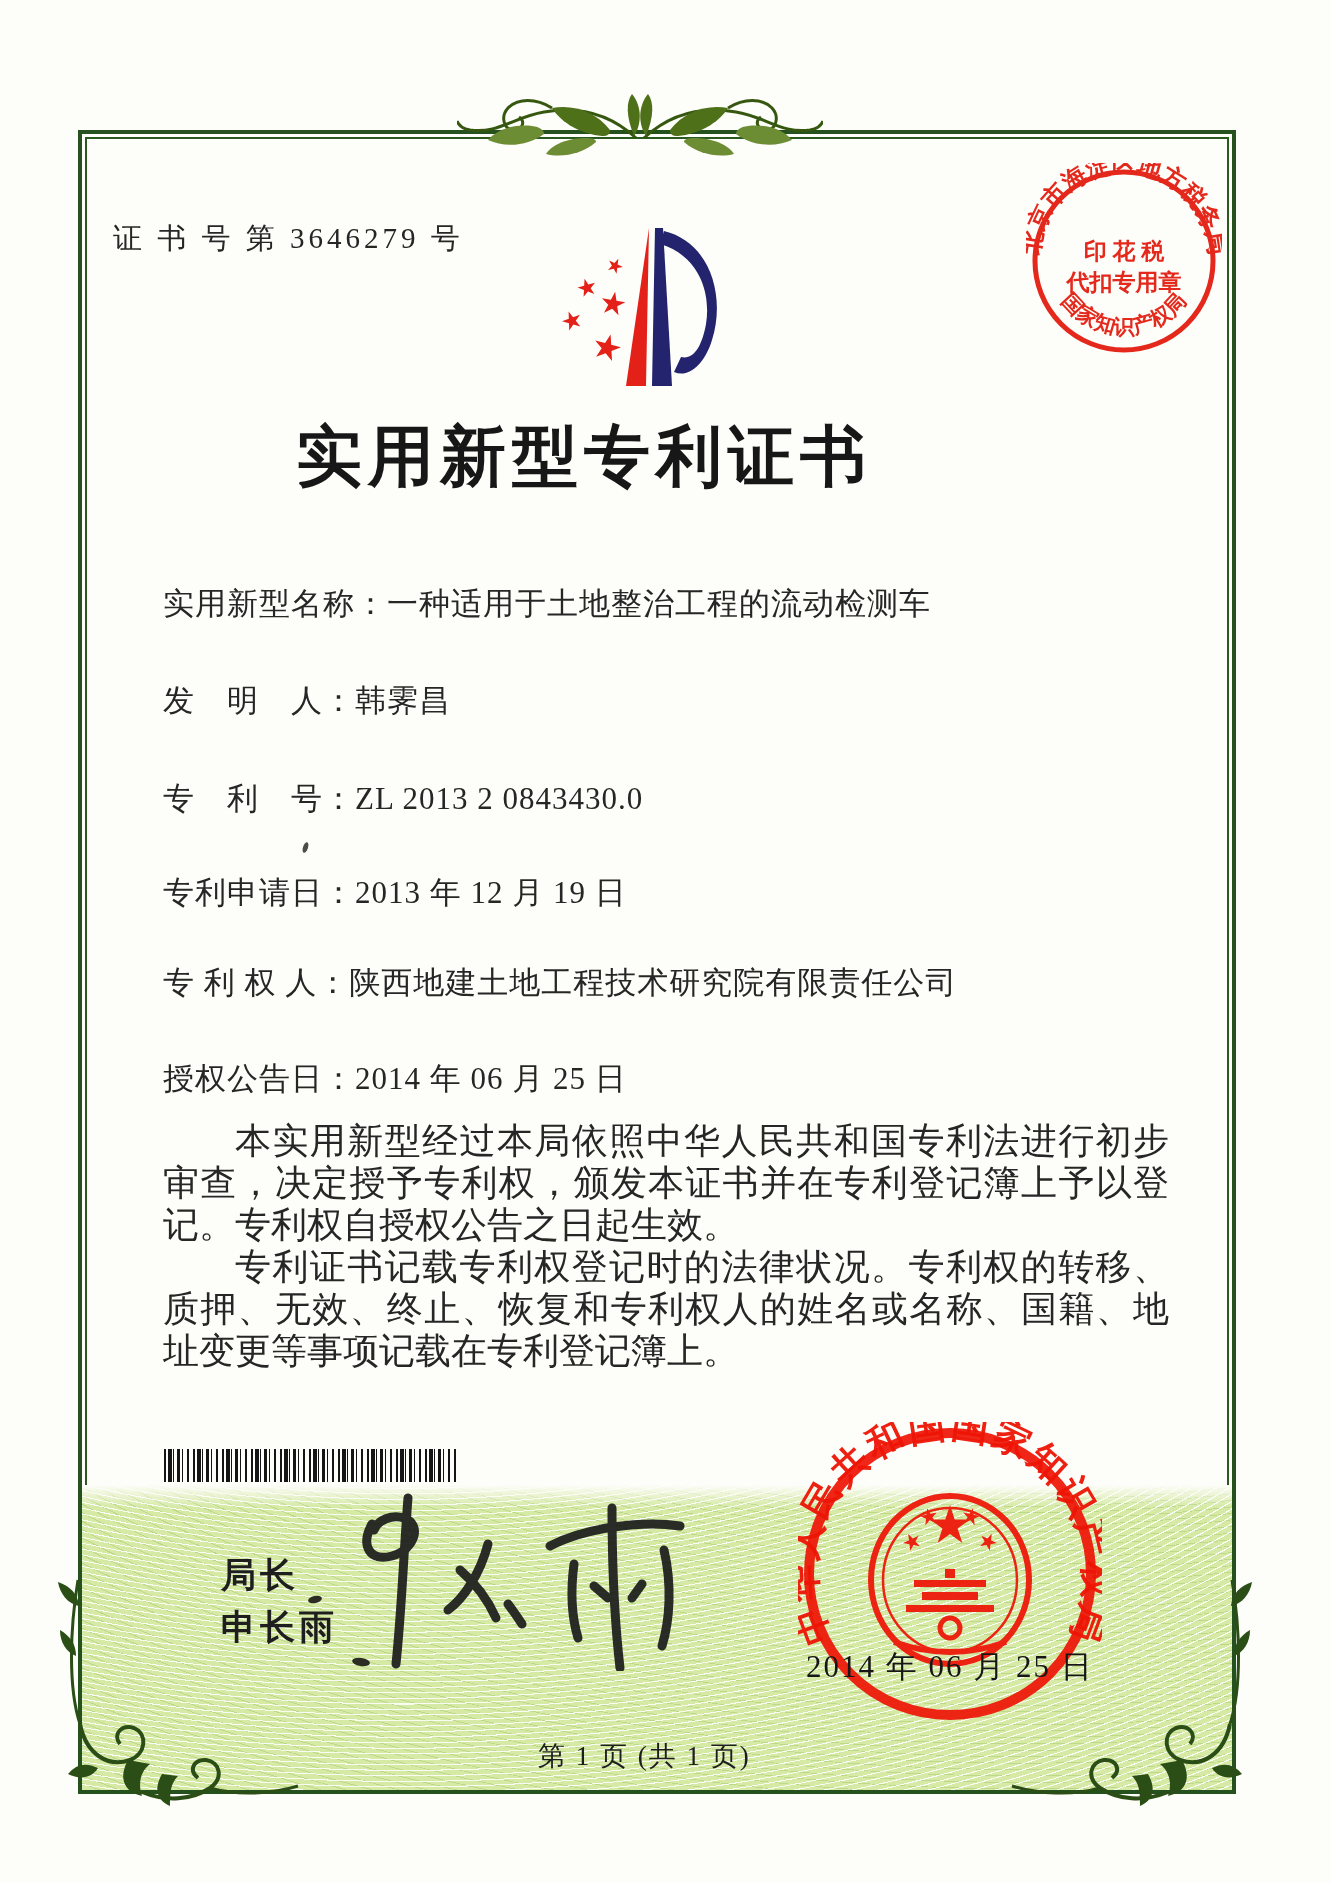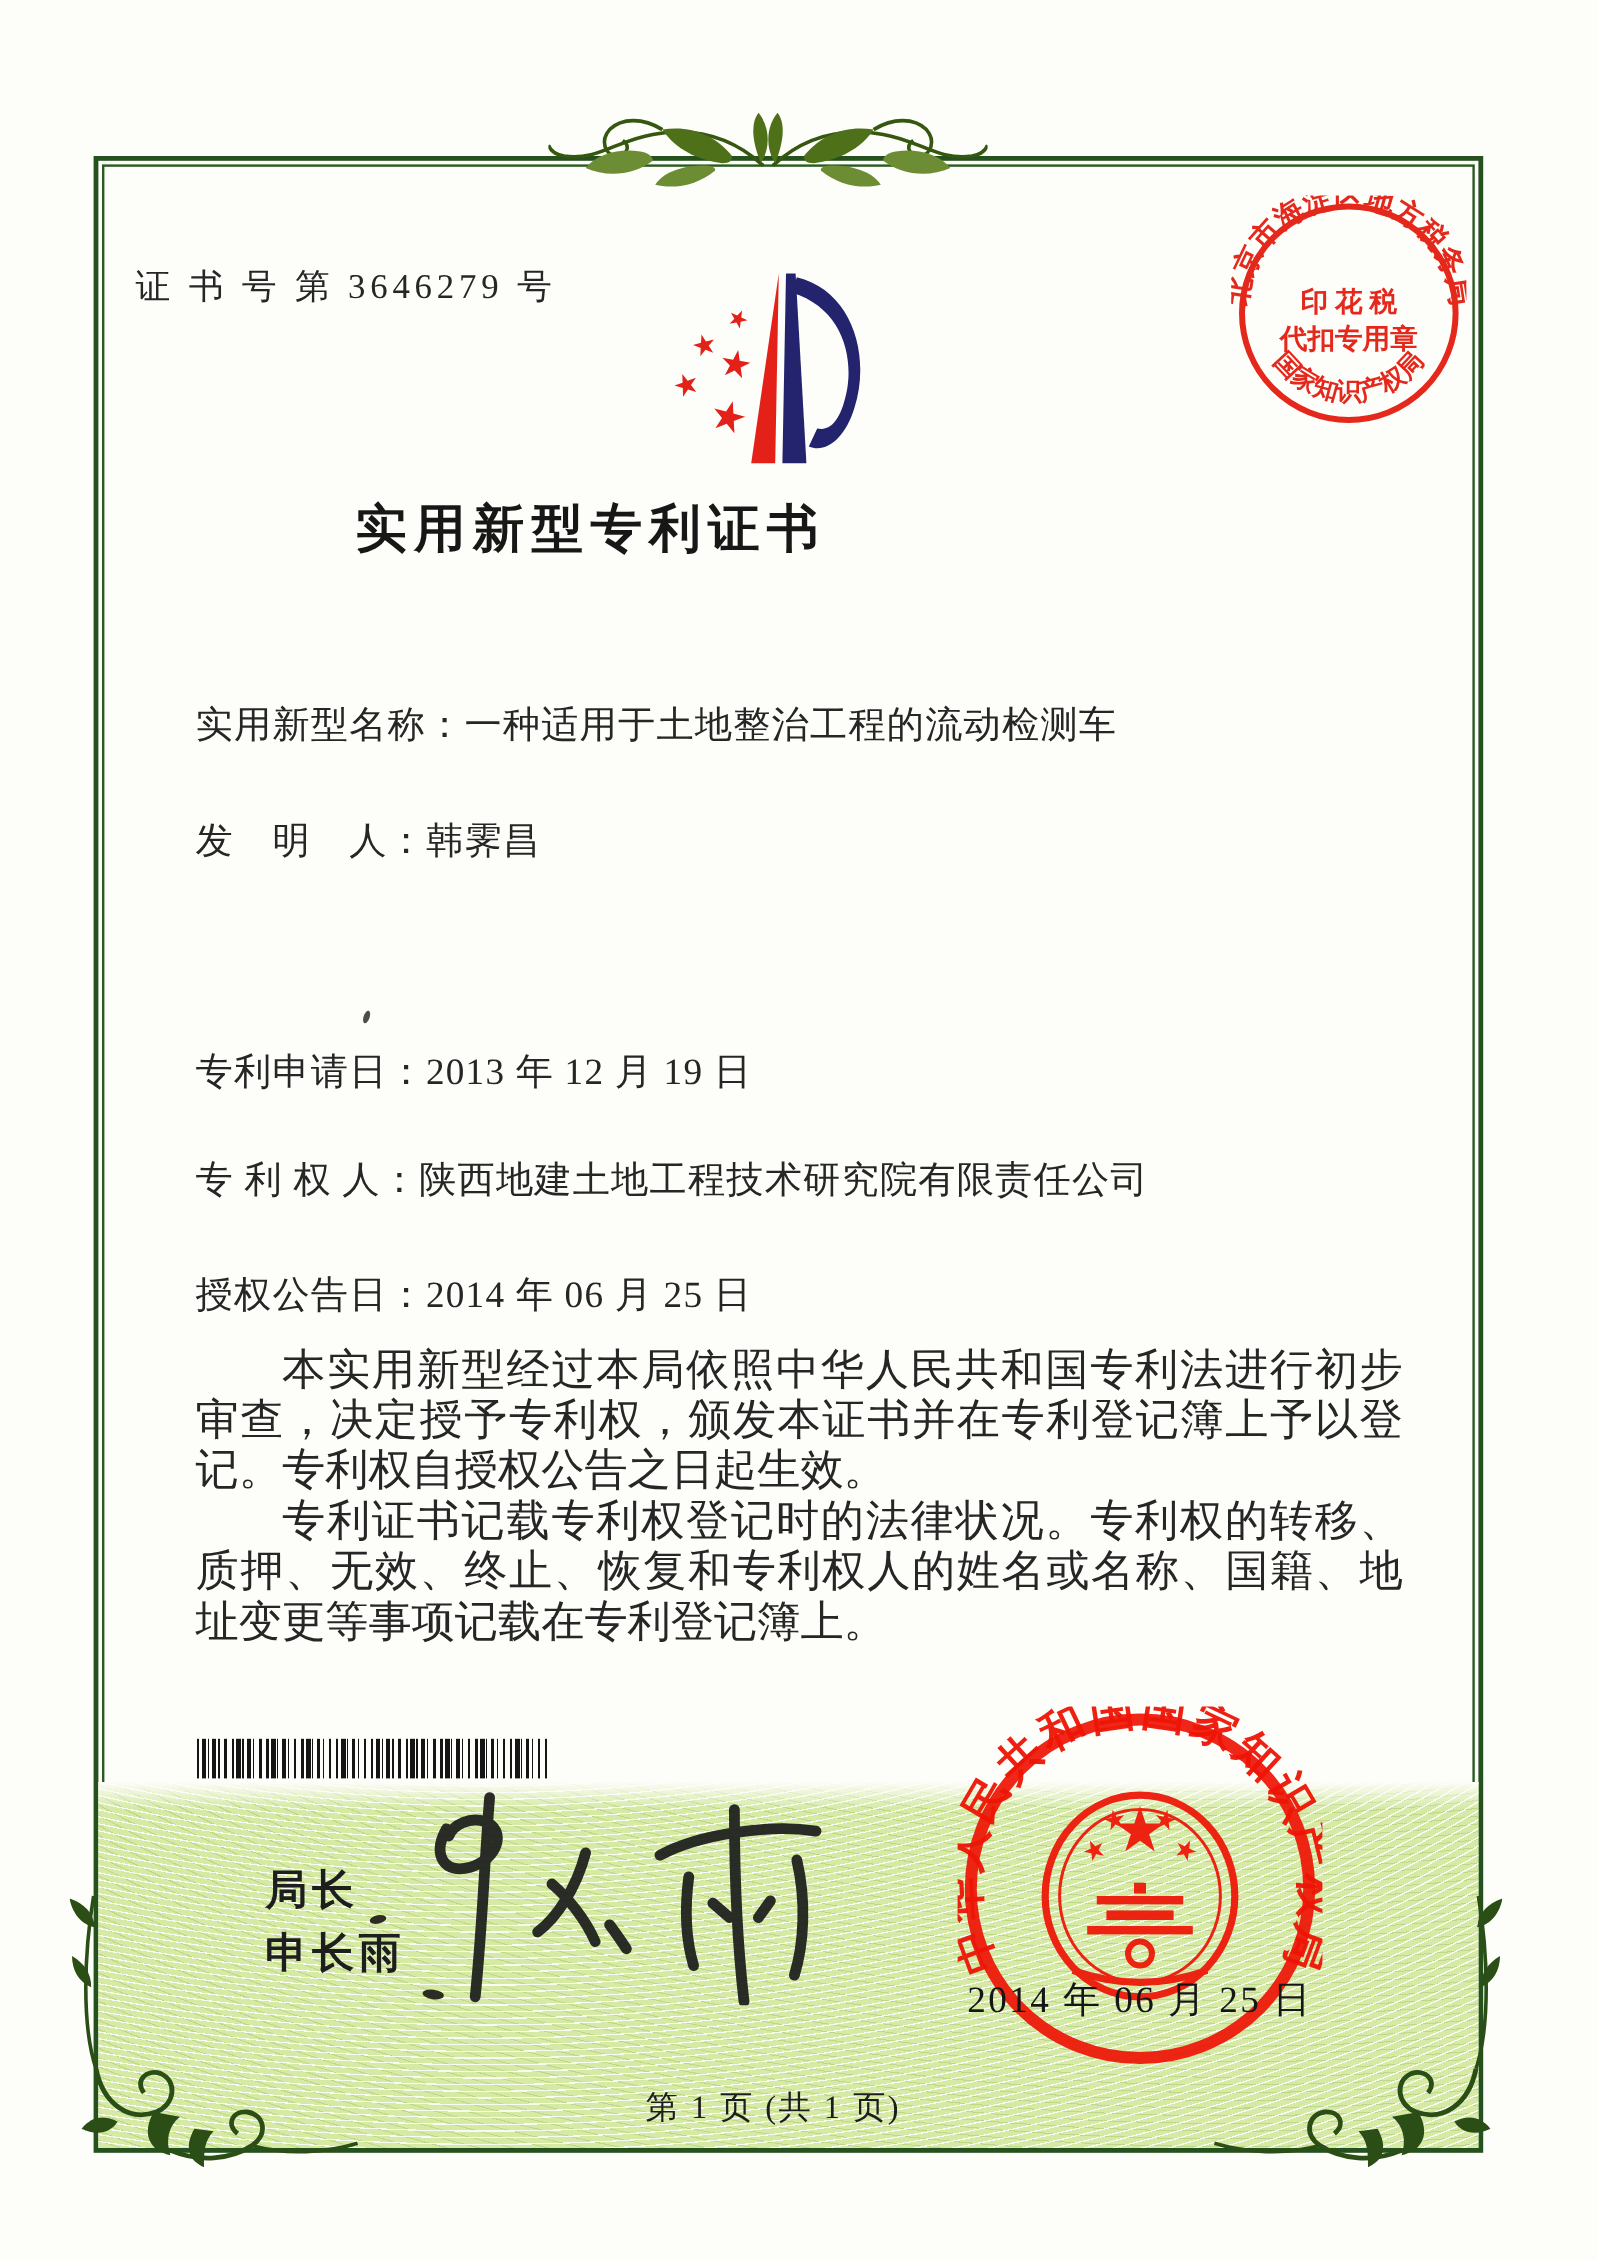--- a/index.html
+++ b/index.html
@@ -24,21 +24,21 @@
       repeating-radial-gradient(1400px 900px at 28% -560px, rgba(255,255,255,0) 0 7px, rgba(255,255,255,.85) 7px 8.6px),
       repeating-radial-gradient(1700px 1050px at 82% -640px, rgba(168,203,115,0) 0 9px, rgba(168,203,115,.55) 9px 10.4px);
   }
   .band::before{
     content:"";position:absolute;left:0;right:0;top:0;height:22px;
     background:linear-gradient(#fdfdf9,rgba(253,253,249,0));
   }
   
   .cert-no{position:absolute;left:113px;top:219px;font-size:29px;letter-spacing:4px;color:#262626;}
   .title{
-    position:absolute;left:296px;top:412px;font-size:43px;font-weight:700;
+    position:absolute;left:296px;top:412px;font-size:66px;font-weight:700;
     letter-spacing:6px;color:#171717;white-space:nowrap;
   }
   .field{position:absolute;left:163px;font-size:31px;color:#262626;white-space:nowrap;letter-spacing:1px;}
   .body-text{
     position:absolute;left:163px;top:1102px;width:1006px;font-size:36px;line-height:42px;
     color:#262626;text-align:justify;margin-top:18px;
   }
   .body-text p{margin:0;text-indent:2em;}
   .barcode{
     position:absolute;left:164px;top:1449px;width:292px;height:33px;
@@ -159,20 +159,23 @@
     </text>
   </svg>
 
   <div class="title">实用新型专利证书</div>
 
   <div class="field" style="top:680px">
     <span>发　明　人：</span><span>韩霁昌</span>
   </div>
   <div class="field" style="top:583px">
     <span>实用新型名称：</span><span>一种适用于土地整治工程的流动检测车</span>
+  </div>
+  <div class="field" style="top:778px">
+    <span>专　利　号：</span><span>ZL 2013 2 0843430.0</span>
   </div>
   <div class="field" style="top:872px">
     <span>专利申请日：</span><span>2013 年 12 月 19 日</span>
   </div>
   <div class="field" style="top:962px">
     <span>专 利 权 人：</span><span>陕西地建土地工程技术研究院有限责任公司</span>
   </div>
   <div class="field" style="top:1058px">
     <span>授权公告日：</span><span>2014 年 06 月 25 日</span>
   </div>

